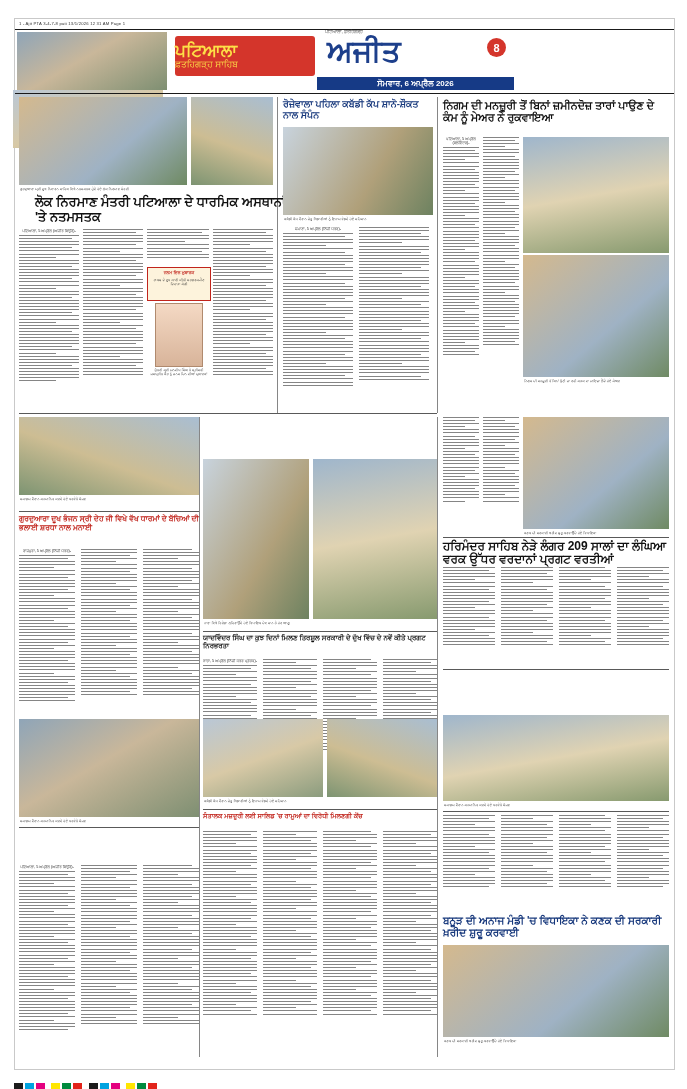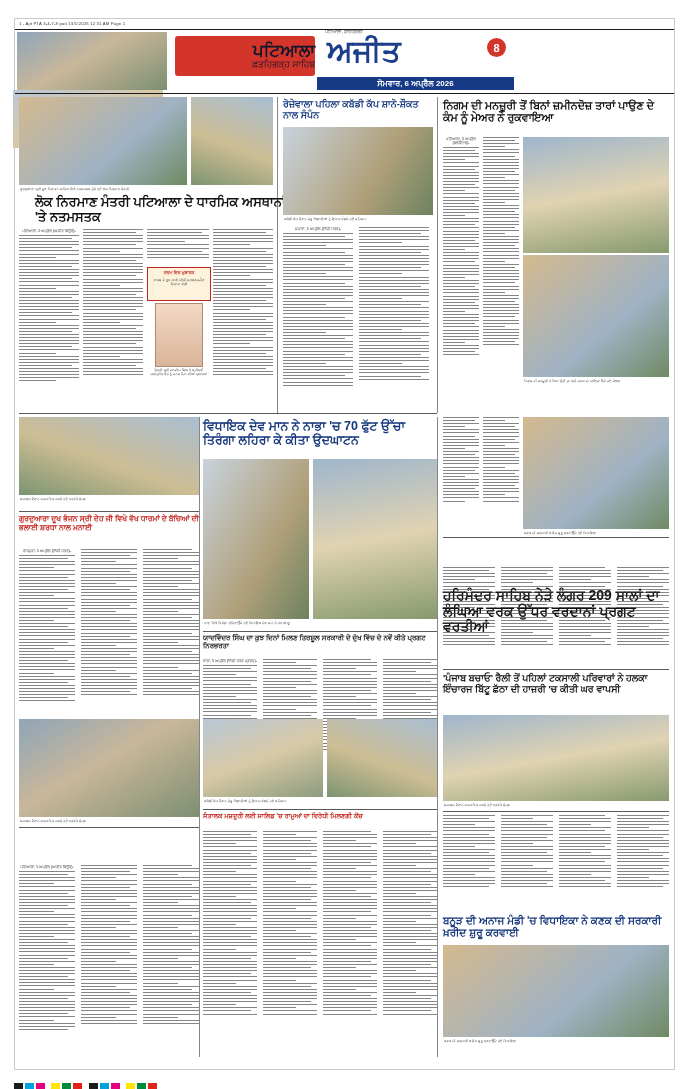--- a/index.html
+++ b/index.html
@@ -13,21 +13,21 @@
 
   
   .masthead{position:absolute;left:0;top:11px;width:100%;height:62px;}
   .mast-photo-l{position:absolute;left:2px;top:2px;width:150px;height:58px;
      background:linear-gradient(#d9c9a8,#b89a6e);overflow:hidden;}
   .mast-photo-r{position:absolute;right:2px;top:2px;width:150px;height:58px;
      background:linear-gradient(#cfe0ef,#9fc2d8);overflow:hidden;}
   .mast-center{position:absolute;left:152px;right:152px;top:0;height:62px;
      background:#fff;text-align:center;}
   .mast-title-box{position:absolute;left:8px;top:6px;width:140px;height:40px;background:#d4352b;
-     border-radius:3px;color:#0f172a;display:flex;flex-direction:column;align-items:flex-end;
+     border-radius:3px;color:#fde047;display:flex;flex-direction:column;align-items:flex-start;
      justify-content:center;line-height:1.05;}
   .mast-title-box .l1{font-size:17px;font-weight:bold;}
   .mast-title-box .l2{font-size:9px;font-weight:normal;}
   .mast-ajit{position:absolute;left:160px;top:4px;font-size:30px;font-weight:bold;color:#1d3f8b;}
   .mast-badge{position:absolute;right:16px;top:8px;width:19px;height:19px;border-radius:50%;
      background:#d4352b;color:#fff;font-size:11px;font-weight:bold;display:flex;
      align-items:center;justify-content:center;}
   .mast-date{position:absolute;left:150px;right:8px;top:47px;height:13px;background:#163a86;
      color:#fff;font-size:8px;font-weight:bold;display:flex;align-items:center;justify-content:center;}
   .mast-small{position:absolute;left:158px;top:-1px;font-size:4.5px;color:#444;}
@@ -528,21 +528,20 @@
         <div class="ln"></div>
         <div class="ln m"></div>
         <div class="ln"></div>
     </div>
 
     <div class="hrule" style="left:4px;top:394px;width:418px;"></div>
 
     <div class="photo p4" style="position:absolute;left:4px;top:398px;width:180px;height:78px;"></div>
     <div class="cap" style="position:absolute;left:4px;top:477px;width:180px;">ਸਮਾਗਮ ਦੌਰਾਨ ਸਨਮਾਨਿਤ ਕਰਦੇ ਹੋਏ ਪਤਵੰਤੇ ਸੱਜਣ</div>
 
-    <div class="hl blue" style="position:absolute;left:188px;top:400px;width:234px;font-size:12.5px;">ਵਿਧਾਇਕ ਦੇਵ ਮਾਨ ਨੇ ਨਾਭਾ 'ਚ 70 ਫੁੱਟ ਉੱਚਾ ਤਿਰੰਗਾ ਲਹਿਰਾ ਕੇ ਕੀਤਾ ਉਦਘਾਟਨ</div>
 
     <div class="photo p5" style="position:absolute;left:188px;top:440px;width:106px;height:160px;"></div>
     <div class="photo p6" style="position:absolute;left:298px;top:440px;width:124px;height:160px;"></div>
     <div class="cap" style="position:absolute;left:188px;top:601px;width:234px;">ਨਾਭਾ ਵਿਖੇ ਤਿਰੰਗਾ ਲਹਿਰਾਉਂਦੇ ਹੋਏ ਵਿਧਾਇਕ ਦੇਵ ਮਾਨ ਤੇ ਹੋਰ ਆਗੂ</div>
 
     <div class="photo p3" style="position:absolute;left:508px;top:398px;width:146px;height:112px;"></div>
     <div class="txt" style="position:absolute;left:428px;top:398px;width:36px;height:112px;">
       <div class="ln"></div>
         <div class="ln m"></div>
         <div class="ln"></div>
@@ -598,21 +597,21 @@
         <div class="ln m"></div>
         <div class="ln"></div>
       <div class="ln"></div>
         <div class="ln s"></div>
         <div class="ln"></div>
         <div class="ln"></div>
     </div>
     <div class="cap" style="position:absolute;left:508px;top:511px;width:146px;">ਕਣਕ ਦੀ ਸਰਕਾਰੀ ਖ਼ਰੀਦ ਸ਼ੁਰੂ ਕਰਵਾਉਂਦੇ ਹੋਏ ਵਿਧਾਇਕਾ</div>
 
     <div class="hrule" style="left:428px;top:518px;width:226px;"></div>
-    <div class="hl" style="position:absolute;left:428px;top:521px;width:226px;font-size:14px;margin-top:48px;">ਹਰਿਮੰਦਰ ਸਾਹਿਬ ਨੇੜੇ ਲੰਗਰ 209 ਸਾਲਾਂ ਦਾ ਲੰਘਿਆ ਵਰਕ ਉੱਧਰ ਵਰਦਾਨਾਂ ਪ੍ਰਗਟ ਵਰਤੀਆਂ</div>
+    <div class="hl" style="position:absolute;left:428px;top:521px;width:226px;font-size:12px;">ਹਰਿਮੰਦਰ ਸਾਹਿਬ ਨੇੜੇ ਲੰਗਰ 209 ਸਾਲਾਂ ਦਾ ਲੰਘਿਆ ਵਰਕ ਉੱਧਰ ਵਰਦਾਨਾਂ ਪ੍ਰਗਟ ਵਰਤੀਆਂ</div>
     <div class="txt" style="position:absolute;left:428px;top:548px;width:52px;height:100px;">
       <div class="ln"></div>
         <div class="ln m"></div>
         <div class="ln"></div>
         <div class="ln"></div>
       <div class="ln s"></div>
         <div class="ln"></div>
         <div class="ln"></div>
         <div class="ln m"></div>
       <div class="ln"></div>
@@ -1422,21 +1421,20 @@
         <div class="ln"></div>
         <div class="ln m"></div>
         <div class="ln"></div>
       <div class="ln"></div>
         <div class="ln"></div>
         <div class="ln m"></div>
         <div class="ln"></div>
     </div>
 
     <div class="hrule" style="left:428px;top:650px;width:226px;"></div>
-    <div class="hl" style="position:absolute;left:428px;top:654px;width:226px;font-size:9.5px;">'ਪੰਜਾਬ ਬਚਾਓ' ਰੈਲੀ ਤੋਂ ਪਹਿਲਾਂ ਟਕਸਾਲੀ ਪਰਿਵਾਰਾਂ ਨੇ ਹਲਕਾ ਇੰਚਾਰਜ ਬਿੱਟੂ ਛੱਠਾ ਦੀ ਹਾਜ਼ਰੀ 'ਚ ਕੀਤੀ ਘਰ ਵਾਪਸੀ</div>
     <div class="photo p6" style="position:absolute;left:428px;top:696px;width:226px;height:86px;"></div>
     <div class="cap" style="position:absolute;left:428px;top:783px;width:226px;">ਸਮਾਗਮ ਦੌਰਾਨ ਸਨਮਾਨਿਤ ਕਰਦੇ ਹੋਏ ਪਤਵੰਤੇ ਸੱਜਣ</div>
 
     <div class="hrule" style="left:428px;top:792px;width:226px;"></div>
     <div class="hl blue" style="position:absolute;left:428px;top:896px;width:226px;font-size:10.5px;">ਬਨੂੜ ਦੀ ਅਨਾਜ ਮੰਡੀ 'ਚ ਵਿਧਾਇਕਾ ਨੇ ਕਣਕ ਦੀ ਸਰਕਾਰੀ ਖ਼ਰੀਦ ਸ਼ੁਰੂ ਕਰਵਾਈ</div>
 
     <div class="txt" style="position:absolute;left:428px;top:796px;width:52px;height:94px;">
       <div class="ln"></div>
         <div class="ln m"></div>
         <div class="ln"></div>

